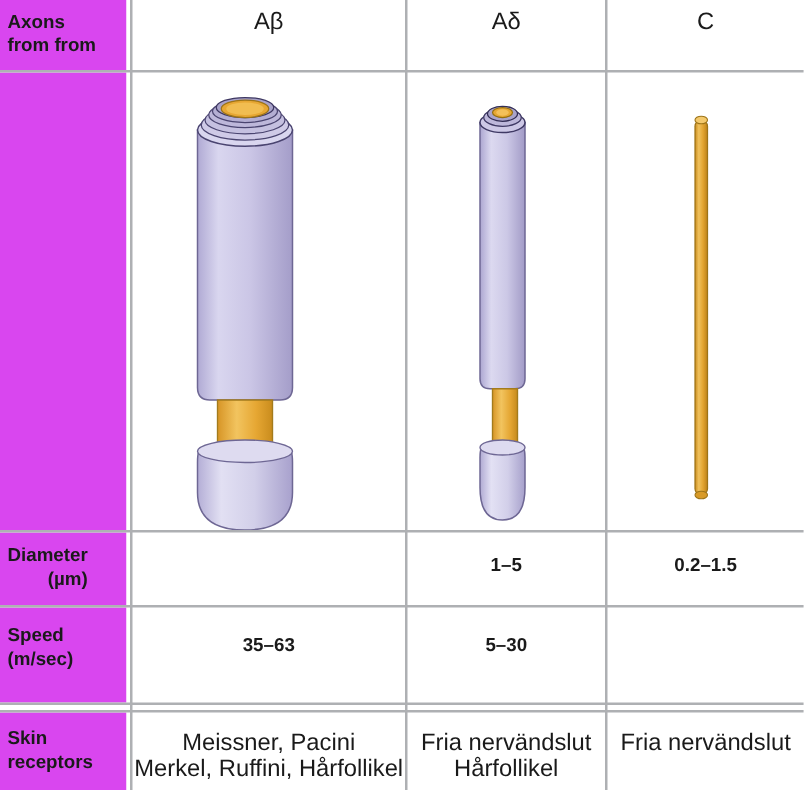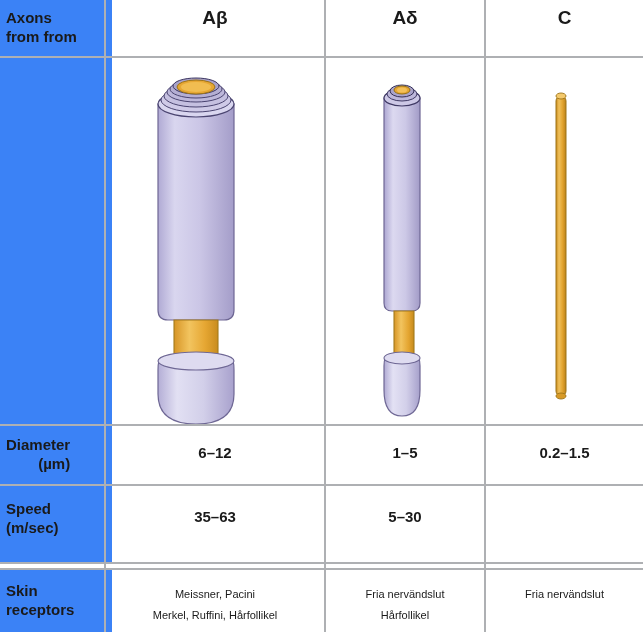--- a/index.html
+++ b/index.html
@@ -18,22 +18,22 @@
     position: relative;
     width: 643px;
     height: 632px;
     background: #ffffff;
   }
 
   
   .label-col {
     position: absolute;
     left: 0;
-    width: 112px;
-    background: #3b82f6;
+    width: 101px;
+    background: #d946ef;
     box-sizing: border-box;
   }
   .label-col.hdr      { top: 0;   height: 56px; }
   .label-col.body     { top: 58px; height: 366px; }
   .label-col.diam     { top: 426px; height: 58px; }
   .label-col.speed    { top: 486px; height: 76px; }
   .label-col.recep    { top: 570px; height: 62px; }
 
   .label-text {
     position: absolute;
@@ -87,36 +87,36 @@
   .col-head {
     top: 0;
     height: 56px;
     text-align: center;
   }
   .col-head .htext {
     position: absolute;
     left: 0; right: 0;
     top: 7px;
     font-size: 19px;
-    font-weight: bold;
+    font-weight: normal;
   }
 
   .row-val {
     text-align: center;
     font-size: 15px;
     font-weight: bold;
   }
   .row-diam  { top: 444px; height: 34px; }
   .row-speed { top: 508px; height: 34px; }
 
   .row-recep {
     top: 584px;
     height: 48px;
     text-align: center;
-    font-size: 11px;
+    font-size: 19px;
     line-height: 21px;
   }
 
   
   .art {
     position: absolute;
     top: 58px;
     height: 366px;
     overflow: hidden;
   }
@@ -267,23 +267,20 @@
           <stop offset="100%" stop-color="#bd821a"></stop>
         </linearGradient>
       </defs>
 
       <rect x="70" y="38" width="10" height="300" rx="5" fill="url(#coreC)" stroke="#9d7418" stroke-width="1"></rect>
       <ellipse cx="75" cy="38" rx="5" ry="3" fill="#f4c96c" stroke="#9d7418" stroke-width="0.9"></ellipse>
       <ellipse cx="75" cy="338" rx="5" ry="3" fill="#d89a27" stroke="#9d7418" stroke-width="0.9"></ellipse>
     </svg>
   </div>
 
-  <div class="col c1 row-val row-diam">
-    <span>6–12</span>
-  </div>
   <div class="col c2 row-val row-diam">
     <span>1–5</span>
   </div>
   <div class="col c3 row-val row-diam">
     <span>0.2–1.5</span>
   </div>
 
   <div class="col c1 row-val row-speed">
     <span>35–63</span>
   </div>

